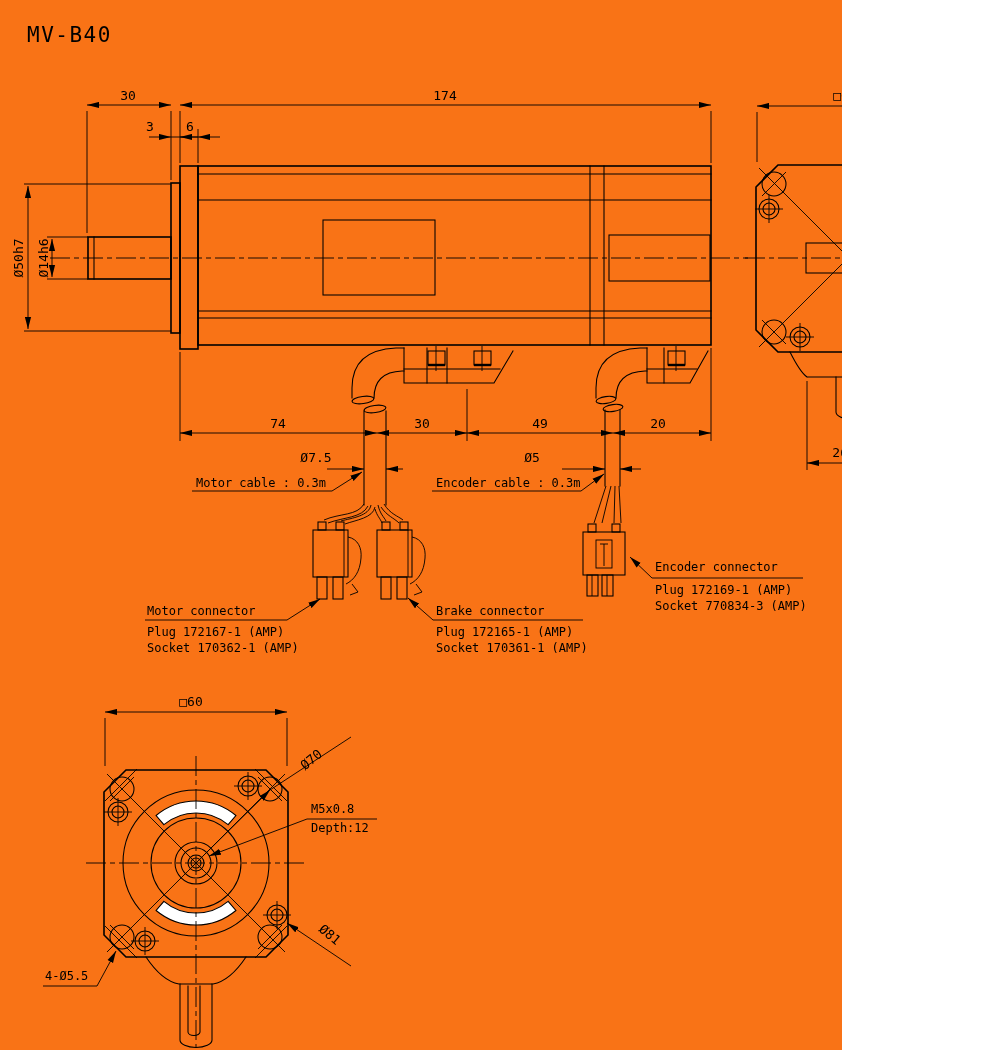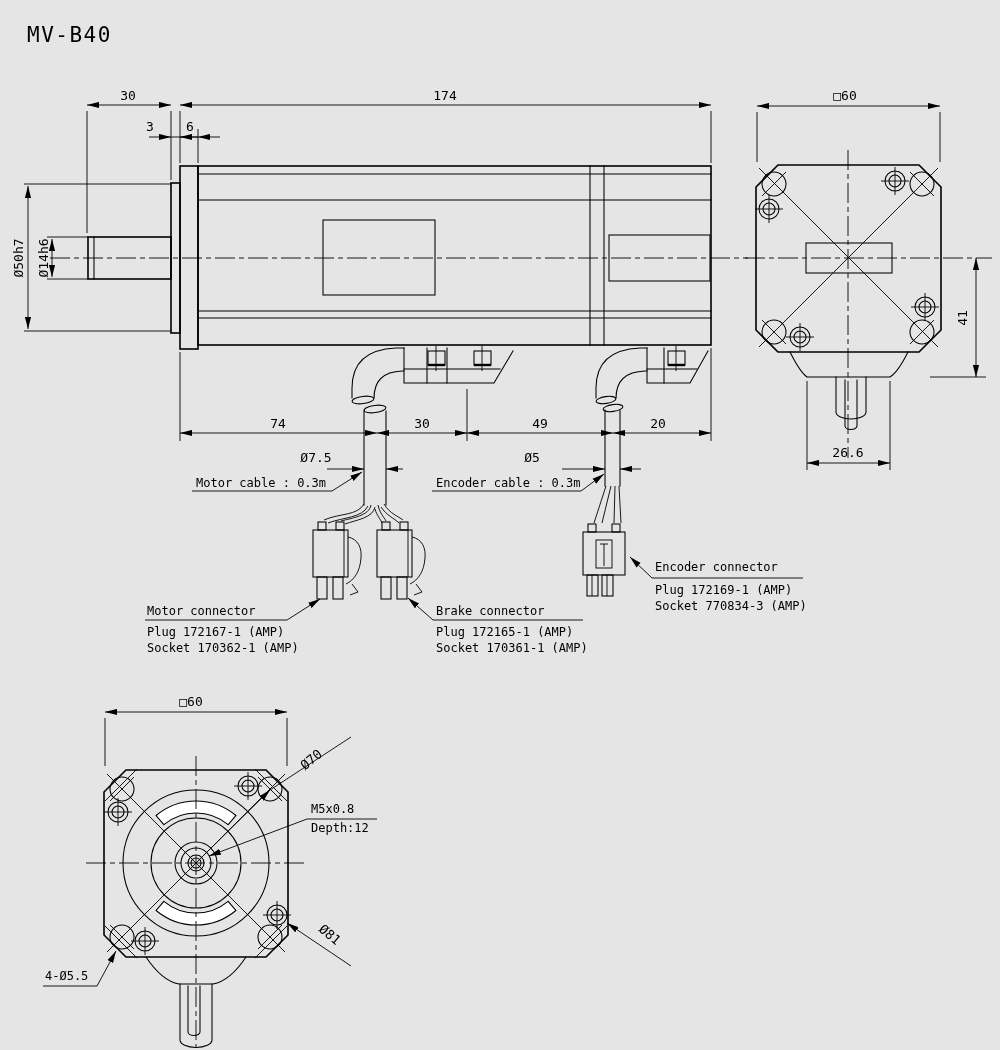--- a/index.html
+++ b/index.html
@@ -1,16 +1,16 @@
 <!DOCTYPE html>
 <html><head>
 <meta charset="utf-8">
 <style>
   html,body{margin:0;padding:0;background:#ffffff;}
-  .sheet{position:relative;width:1000px;height:1050px;background:#e5e5e5;overflow:hidden;
+  .sheet{position:relative;width:842px;height:1050px;background:#f97316;overflow:hidden;
          font-family:"DejaVu Sans Mono","Liberation Mono",monospace;text-align:right;}
   svg{position:absolute;left:0;top:0;}
   svg *{vector-effect:none;}
   .part{stroke:#000;stroke-width:1.6;fill:none;stroke-linecap:square;}
   .det{stroke:#000;stroke-width:1.05;fill:none;stroke-linecap:square;}
   .thin{stroke:#000;stroke-width:0.9;fill:none;}
   .dim{stroke:#000;stroke-width:0.9;fill:none;}
   .cl{stroke:#000;stroke-width:0.9;fill:none;stroke-dasharray:20 4 5 4;}
   .slot{stroke:#000;stroke-width:1.05;fill:#ffffff;}
   .bold{stroke:#000;stroke-width:2.4;fill:none;}

